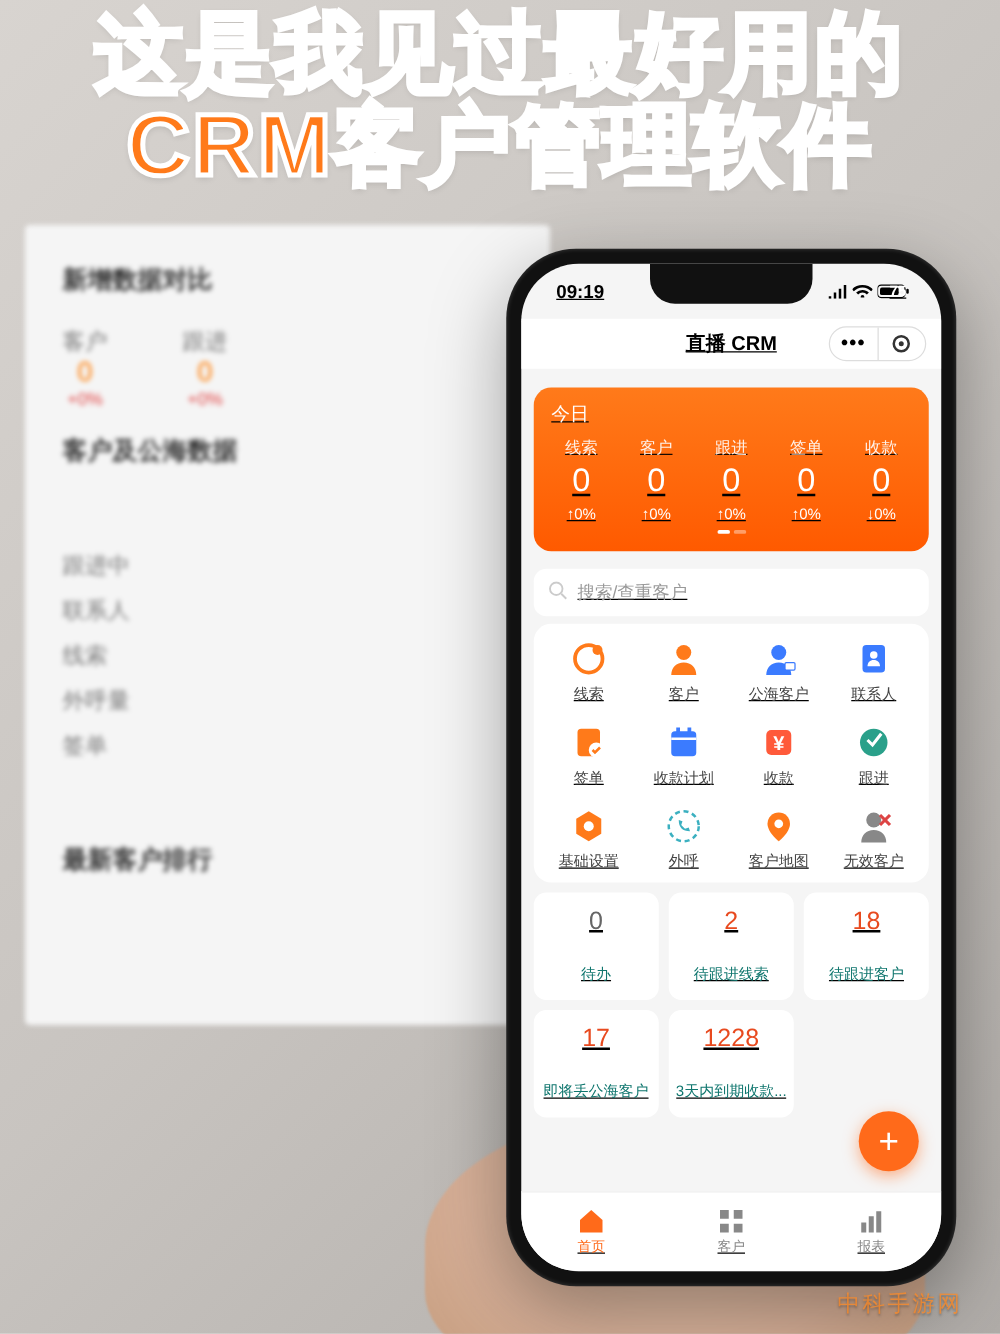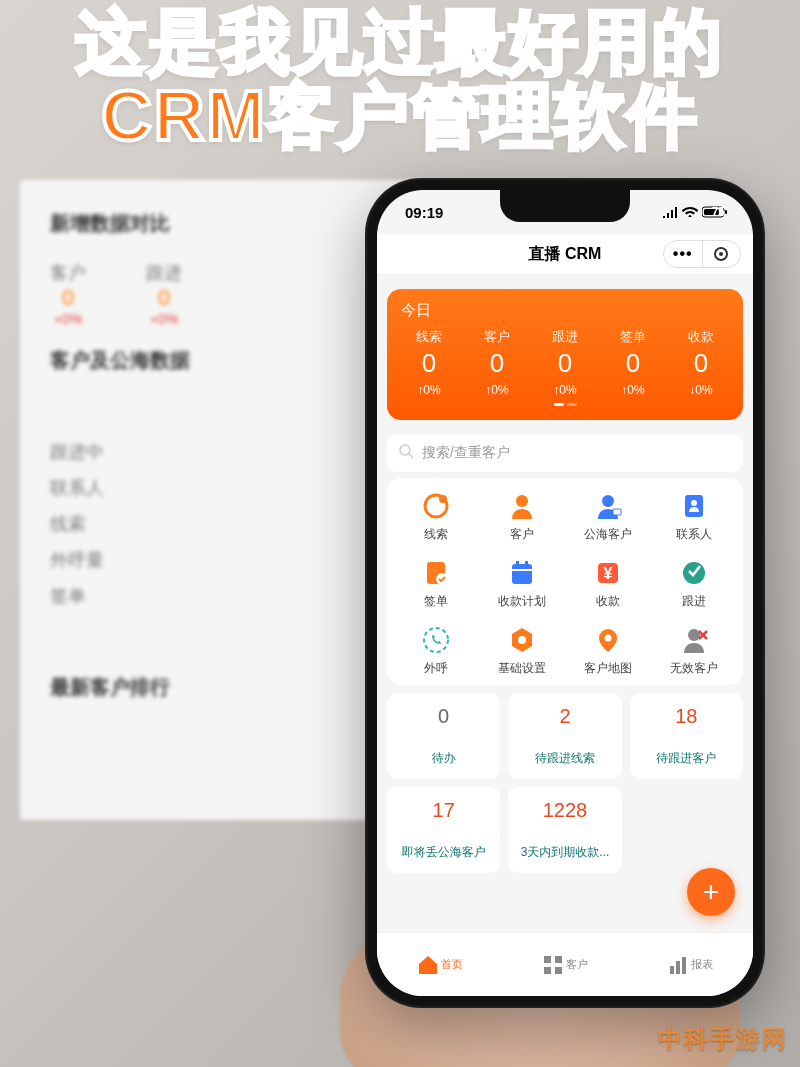--- a/index.html
+++ b/index.html
@@ -28,26 +28,27 @@
   font-size: 70px; font-weight: 800; line-height: 1.05;
   color: #ff7a1a;
   -webkit-text-stroke: 4px #fff;
   text-shadow: 0 2px 6px rgba(0,0,0,.15);
   letter-spacing: 2px;
   z-index: 5;
 }
 
 
 .phone {
-  position: absolute; right: 35px; top: 178px;
-  width: 400px; height: 830px;
+  position: absolute; right: 35px; top: 199px;
+  width: 360px; height: 830px;
   background: #111; border-radius: 56px;
   padding: 12px;
   box-shadow: 0 20px 60px rgba(0,0,0,.35), inset 0 0 4px rgba(255,255,255,.2);
   z-index: 10;
+  text-decoration: underline;
 }
 .screen {
   width: 100%; height: 100%; background: #f5f5f5;
   border-radius: 46px; overflow: hidden; position: relative;
   display: flex; flex-direction: column;
 }
 .notch {
   position: absolute; top: 0; left: 50%; transform: translateX(-50%);
   width: 130px; height: 32px; background: #111;
   border-radius: 0 0 20px 20px; z-index: 20;
@@ -115,35 +116,35 @@
   position:absolute; right:18px; bottom:80px; width:48px; height:48px;
   background:#ff6a1a; border-radius:50%; color:#fff;
   display:flex; align-items:center; justify-content:center; font-size:28px;
   box-shadow:0 4px 12px rgba(255,106,26,.5);
 }
 
 .tabbar {
   margin-top:auto; height:64px; background:#fff;
   display:flex; border-top:1px solid #eee;
 }
-.tab { flex:1; display:flex; align-items:center; justify-content:center; gap:2px; }
+.tab { flex:1; display:flex; flex-direction:column; align-items:center; justify-content:center; gap:2px; }
 .tab .ti { width:22px; height:22px; }
 .tab .tl { font-size:11px; color:#888; }
 .tab.active .tl { color:#ff6a1a; }
 
 
 .hand {
   position:absolute; bottom:-40px; right:60px; width:400px; height:220px;
   background: radial-gradient(ellipse at 50% 30%, #e8c8b0 0%, #d8b098 60%, #c09878 100%);
   border-radius: 60% 60% 40% 40%;
   z-index:8; filter:blur(1px);
 }
 .watermark {
-  position:absolute; right:12px; bottom:12px; color:rgba(255,140,40,.75);
-  font-size:24px; font-weight:700; letter-spacing:2px; z-index:30;
+  position:absolute; right:30px; bottom:12px; color:rgba(255,140,40,.75);
+  font-size:18px; font-weight:400; letter-spacing:2px; z-index:30;
   text-shadow:0 1px 2px rgba(0,0,0,.3);
 }
 </style>
 </head>
 <body>
 
 <div class="desktop">
   <h4>新增数据对比</h4>
   <div class="desktop-row">
     <div class="desktop-stat">
@@ -332,34 +333,34 @@
               <svg width="30" height="30">
                 <path d="M15 4a11 11 0 100 22 11 11 0 000-22z" fill="#2aa08a"></path>
                 <path d="M10 13l4 4 7-9" stroke="#fff" stroke-width="2.5" fill="none"></path>
               </svg>
             </div>
     <div class="txt">跟进</div>
   </div>
   <div class="gi">
     <div class="ico">
               <svg width="30" height="30">
+                <polygon points="15,3 25,9 25,21 15,27 5,21 5,9" fill="#ff7a1a"></polygon>
+                <circle cx="15" cy="15" r="4" fill="#fff"></circle>
+              </svg>
+            </div>
+    <div class="txt">基础设置</div>
+  </div>
+  <div class="gi">
+    <div class="ico">
+              <svg width="30" height="30">
                 <circle cx="15" cy="15" r="12" fill="none" stroke="#3bb0c0" stroke-width="2" stroke-dasharray="4 3"></circle>
                 <path d="M11 10c0 6 3 9 9 9l-1-3-3 1-3-3 1-3z" fill="#3bb0c0"></path>
               </svg>
             </div>
     <div class="txt">外呼</div>
-  </div>
-  <div class="gi">
-    <div class="ico">
-              <svg width="30" height="30">
-                <polygon points="15,3 25,9 25,21 15,27 5,21 5,9" fill="#ff7a1a"></polygon>
-                <circle cx="15" cy="15" r="4" fill="#fff"></circle>
-              </svg>
-            </div>
-    <div class="txt">基础设置</div>
   </div>
   <div class="gi">
     <div class="ico">
               <svg width="30" height="30">
                 <path d="M15 4a9 9 0 00-9 9c0 7 9 14 9 14s9-7 9-14a9 9 0 00-9-9z" fill="#ff7a1a"></path>
                 <circle cx="15" cy="13" r="3.5" fill="#fff"></circle>
               </svg>
             </div>
     <div class="txt">客户地图</div>
   </div>

